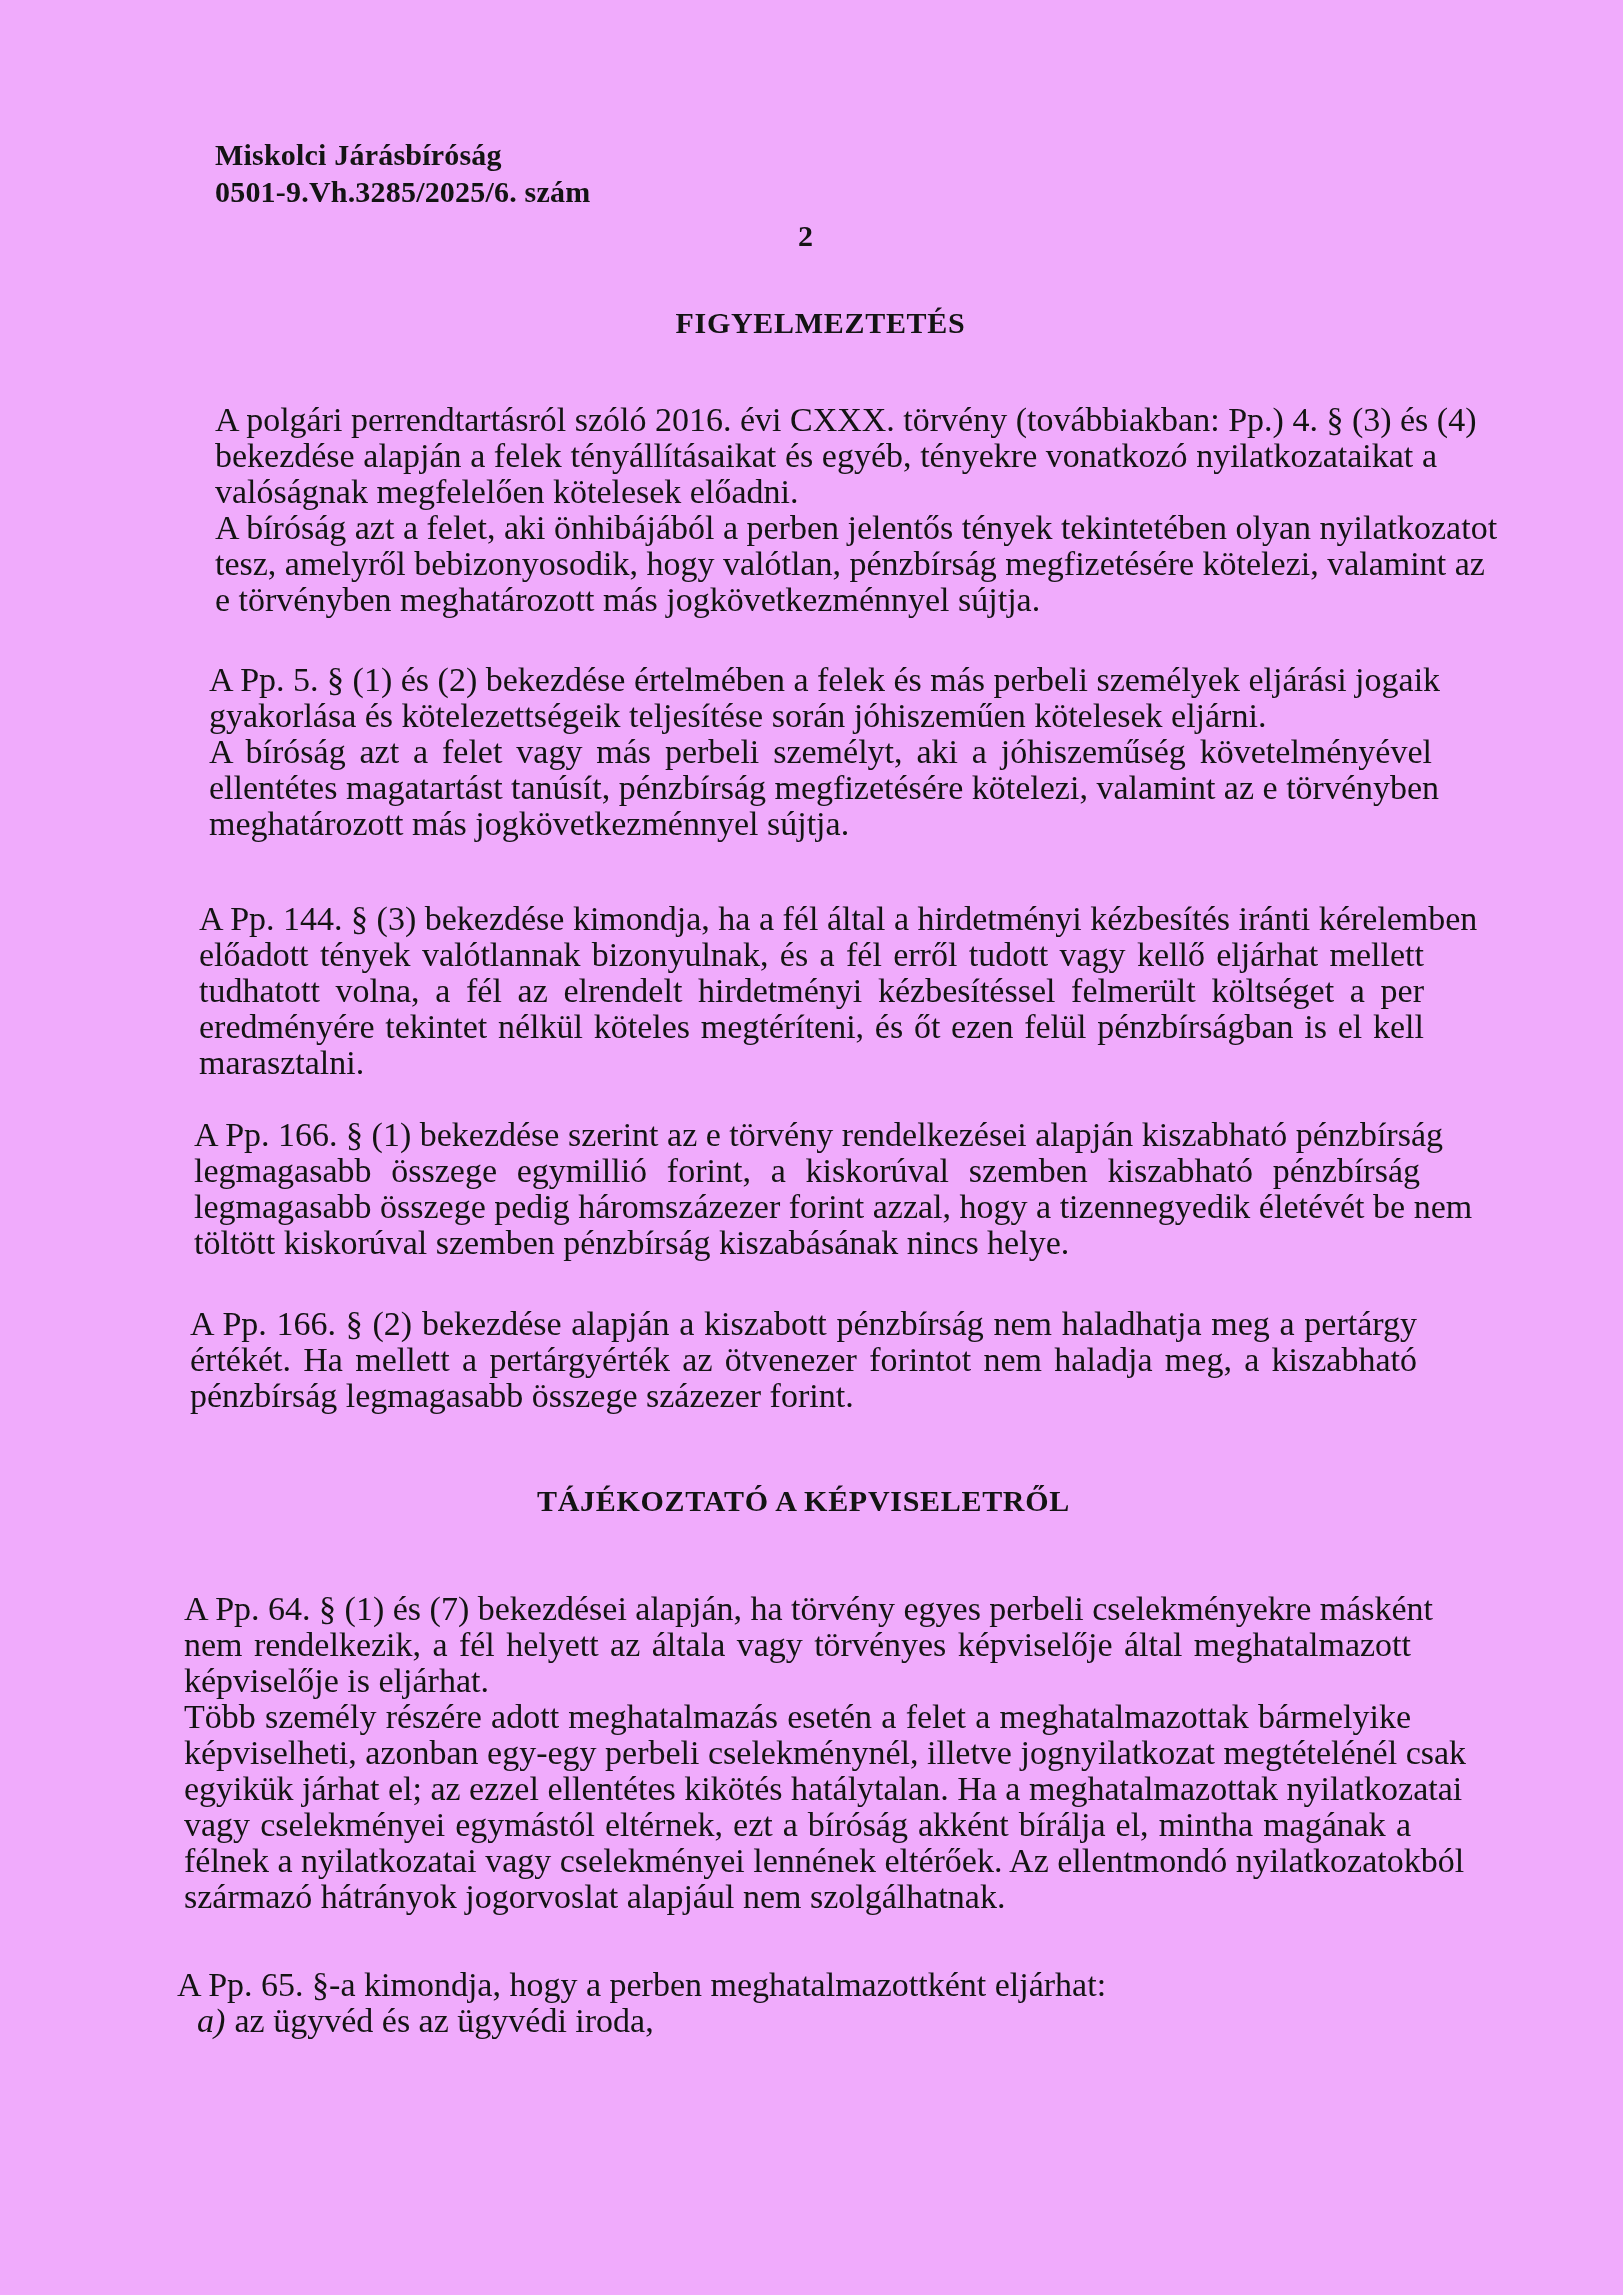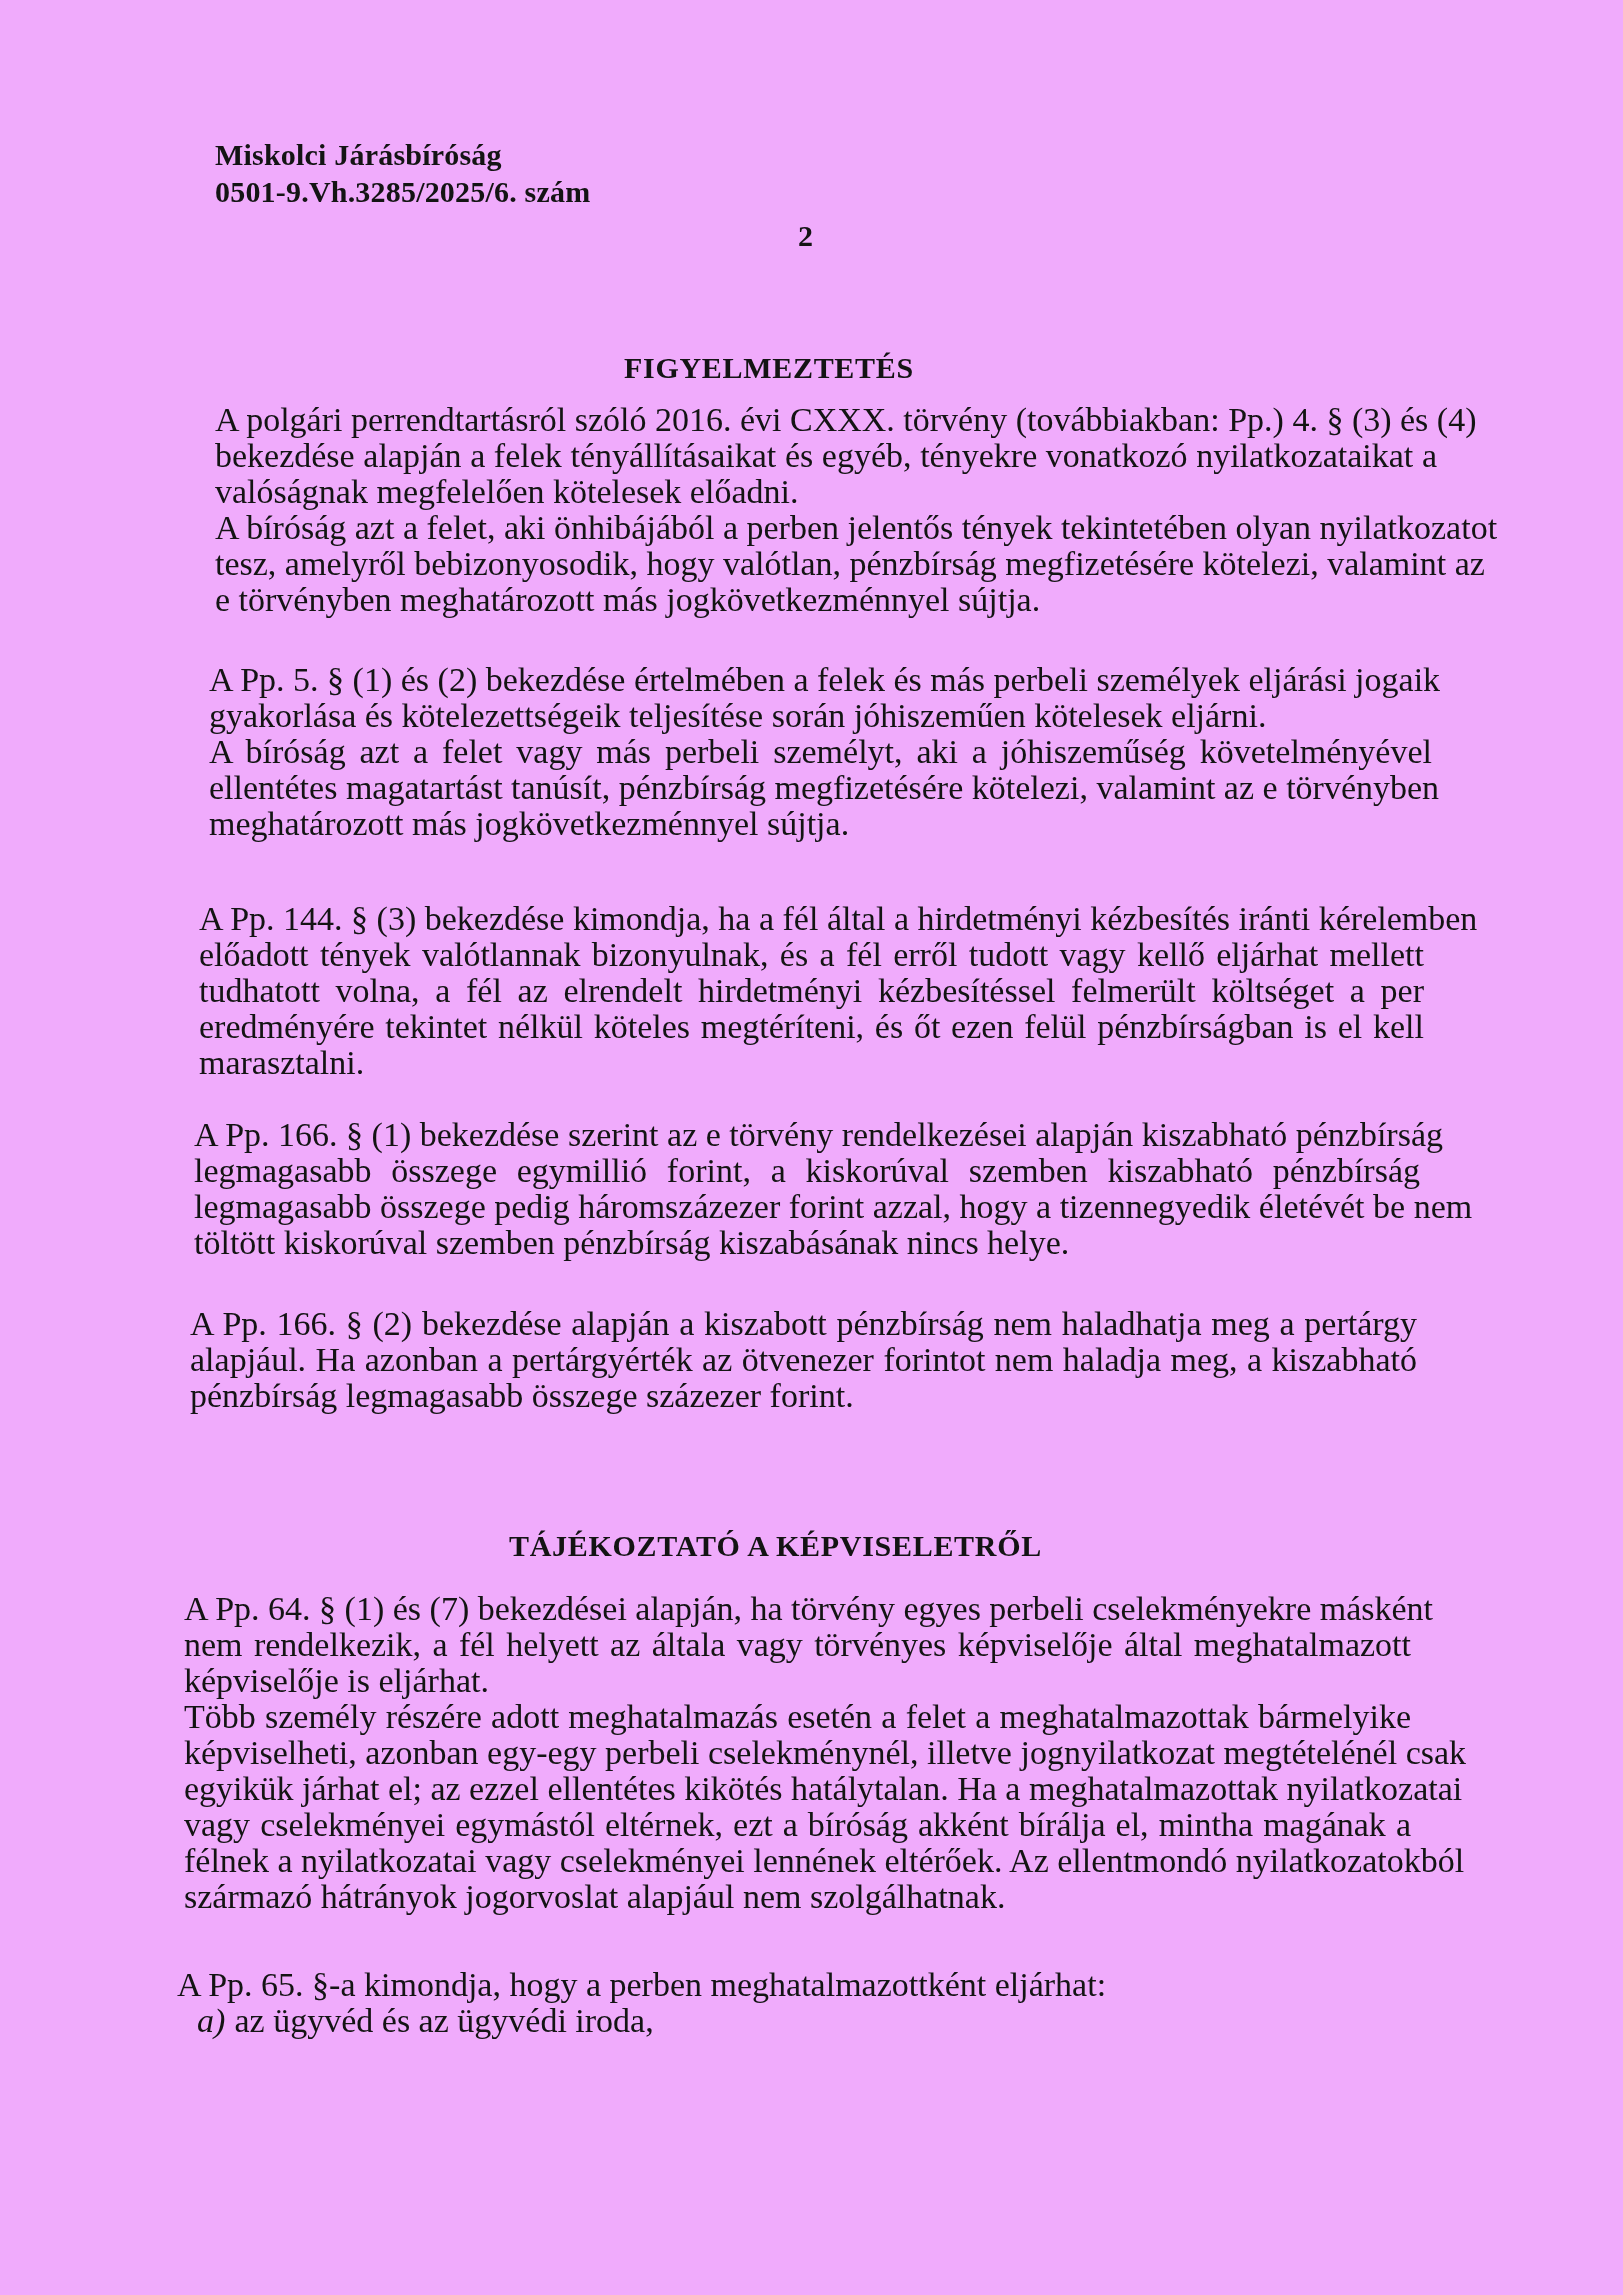--- a/index.html
+++ b/index.html
@@ -1,21 +1,21 @@
 <!DOCTYPE html>
 <html style="font-size:10.5px"><head>
 <meta charset="utf-8">
 <style>
   html, body { margin: 0; padding: 0; background: #ffffff; }
   body { width: 1623px; height: 2295px; position: relative; overflow: hidden;
          font-family: "Liberation Serif", "DejaVu Serif", serif; color: #141414; }
   .page { position: absolute; left: 0; top: 0; width: 1623px; height: 2295px; background: #f0abfc; }
   .hdr { position: absolute; left: 215px; font-weight: bold; font-size: 30px; line-height: 37px; letter-spacing: 0.2px; }
   .pagenum { position: absolute; left: 789px; width: 33px; text-align: center; font-weight: bold; font-size: 30px; line-height: 37px; }
-  .heading { position: absolute; font-weight: bold; font-size: 30px; line-height: 37px; letter-spacing: 0.7px; margin-top: 45px; }
+  .heading { position: absolute; text-align: center; font-weight: bold; font-size: 30px; line-height: 37px; letter-spacing: 0.7px; }
   .para { position: absolute; font-size: 34px; line-height: 36px; text-align: justify; }
   .para .line { display: block; white-space: nowrap; text-align: justify; text-align-last: justify; height: 36px; }
   .para .line.last { text-align-last: left; }
   .item-label { font-style: italic; margin-right: 9.2px; }
 </style>
 </head>
 <body>
 
 <div class="page">
 
@@ -53,21 +53,21 @@
 
   <div class="para" style="left:194px; top:1117px; width:1226px;">
     <span class="line">A Pp. 166. § (1) bekezdése szerint az e törvény rendelkezései alapján kiszabható pénzbírság</span>
     <span class="line">legmagasabb összege egymillió forint, a kiskorúval szemben kiszabható pénzbírság</span>
     <span class="line">legmagasabb összege pedig háromszázezer forint azzal, hogy a tizennegyedik életévét be nem</span>
     <span class="line last">töltött kiskorúval szemben pénzbírság kiszabásának nincs helye.</span>
   </div>
 
   <div class="para" style="left:190px; top:1306px; width:1227px;">
     <span class="line">A Pp. 166. § (2) bekezdése alapján a kiszabott pénzbírság nem haladhatja meg a pertárgy</span>
-    <span class="line">alapjául. Ha azonban a pertárgyérték az ötvenezer forintot nem haladja meg, a kiszabható</span>
+    <span class="line">értékét. Ha mellett a pertárgyérték az ötvenezer forintot nem haladja meg, a kiszabható</span>
     <span class="line last">pénzbírság legmagasabb összege százezer forint.</span>
   </div>
 
   <div class="heading" style="left:509px; width:589px; top:1482px;">TÁJÉKOZTATÓ A KÉPVISELETRŐL</div>
 
   <div class="para" style="left:184px; top:1591px; width:1227px;">
     <span class="line">A Pp. 64. § (1) és (7) bekezdései alapján, ha törvény egyes perbeli cselekményekre másként</span>
     <span class="line">nem rendelkezik, a fél helyett az általa vagy törvényes képviselője által meghatalmazott</span>
     <span class="line last">képviselője is eljárhat.</span>
     <span class="line">Több személy részére adott meghatalmazás esetén a felet a meghatalmazottak bármelyike</span>

